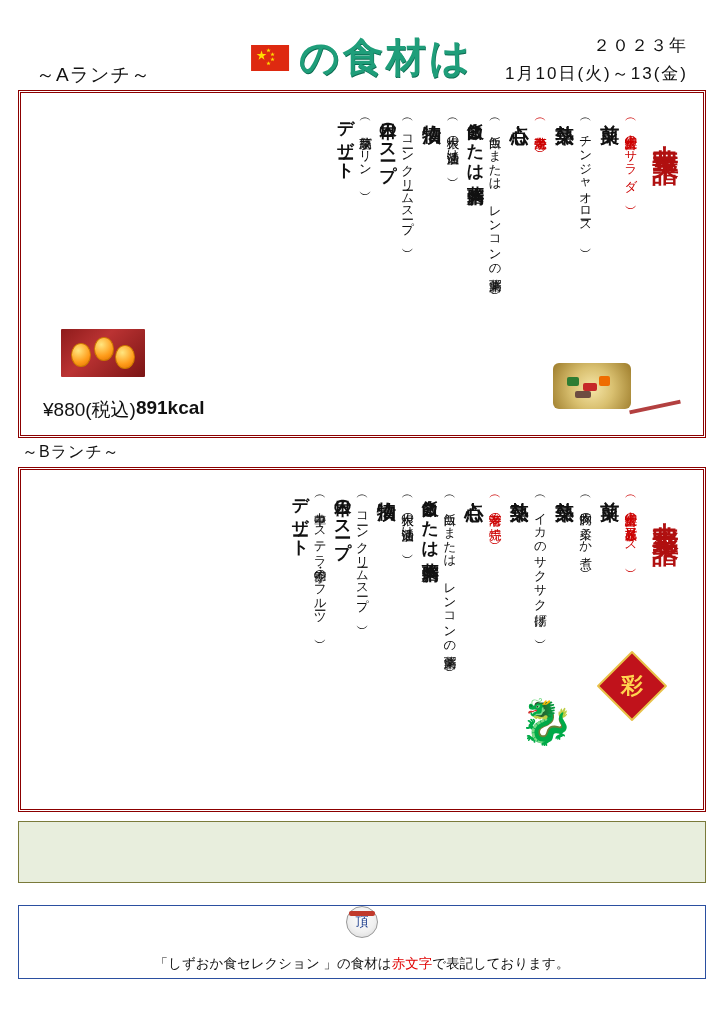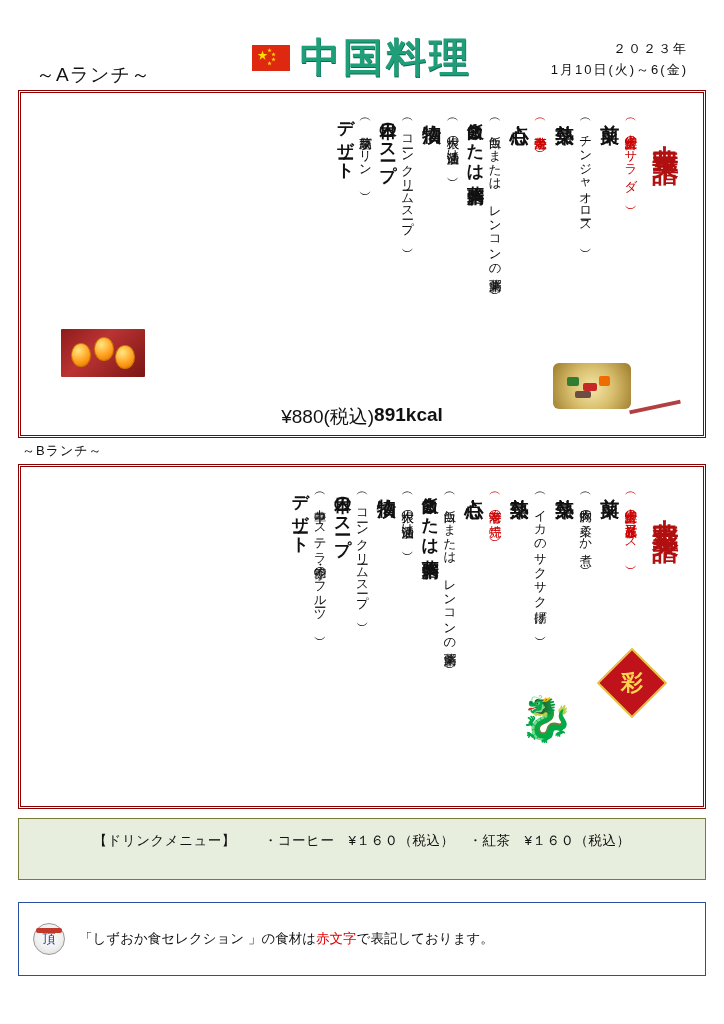--- a/index.html
+++ b/index.html
@@ -77,40 +77,40 @@
     font-size: 40px;
     font-weight: bold;
     color: #1f9e7a;
     letter-spacing: 3px;
     font-family: "Liberation Serif", serif;
     text-shadow: 0.5px 0.5px 0 #0c6b51;
   }
   .date-block {
     position: absolute;
     right: 18px;
-    top: 12px;
+    top: 6px;
     text-align: right;
-    font-size: 13px;
+    font-size: 17px;
     line-height: 1.65;
     font-family: "Liberation Sans", sans-serif;
     letter-spacing: 2px;
   }
 
   
   .menu-box {
     border: 3px double #8b0000;
     box-sizing: border-box;
     position: relative;
     background: #fff;
   }
   .box-a { height: 348px; }
   .box-b { height: 345px; margin-top: 4px; }
 
   .lunch-b-label {
-    font-size: 13px;
+    font-size: 16px;
     letter-spacing: 1px;
     font-family: "Liberation Sans", sans-serif;
     margin: 4px 0 2px 4px;
   }
 
   
   .vcols {
     display: flex;
     flex-direction: row-reverse;
     justify-content: flex-start;
@@ -158,25 +158,25 @@
     margin-right: 1px;
     line-height: 1.3;
   }
   .course-desc.red {
     color: #cc0000;
   }
 
   
   .box-footer {
     position: absolute;
-    bottom: 5px;
+    bottom: 12px;
     left: 0;
     right: 0;
     display: flex;
-    justify-content: center;
+    justify-content: flex-start;
     padding: 0 22px;
     box-sizing: border-box;
     font-family: "Liberation Sans", sans-serif;
   }
   .price {
     font-size: 19px;
     letter-spacing: 0px;
   }
   .kcal {
     font-size: 19px;
@@ -283,23 +283,24 @@
   .drink-line2 { }
 
   
   .note-box {
     margin-top: 22px;
     border: 1px solid #2b4fa0;
     height: 74px;
     box-sizing: border-box;
     display: flex;
     align-items: center;
-    padding: 0 14px;
+    padding: 0 2px;
     gap: 14px;
     font-family: "Liberation Sans", sans-serif;
+    flex-direction: column;
   }
   .note-badge {
     width: 30px;
     height: 30px;
     flex: 0 0 30px;
     border-radius: 50%;
     background: radial-gradient(circle at 50% 40%, #fdfdfd 0%, #f0f0f0 55%, #d5d5d5 100%);
     border: 1px solid #999;
     position: relative;
   }
@@ -336,26 +337,26 @@
     <div class="lunch-a-label">～Aランチ～</div>
 
     <div class="title-wrap">
       <span class="cn-flag">
         <span class="star-big">★</span>
         <span class="star-s s1">★</span>
         <span class="star-s s2">★</span>
         <span class="star-s s3">★</span>
         <span class="star-s s4">★</span>
       </span>
-      <span class="main-title">中国料理</span>
+      <span class="main-title">の食材は</span>
     </div>
 
     <div class="date-block">
       <div>２０２３年</div>
-      <div>1月10日(火)～6(金)</div>
+      <div>1月10日(火)～13(金)</div>
     </div>
   </div>
 
   <div class="menu-box box-a">
     <div class="vcols">
       <div class="menu-heading">中華菜譜</div>
 
       <div class="course">
         <div class="course-name">前菜</div>
         <div class="course-desc red">（ 大々鱒紅富士のサラダ ）</div>
@@ -461,21 +462,20 @@
     <div class="photo photo-b1">
       <span class="dragon">🐉</span>
     </div>
     <div class="photo photo-b2">
       <span>彩</span>
     </div>
 
   </div>
 
   <div class="drink-box">
-    <div>【ドリンクメニュー】　　・コーヒー　¥１６０（税込）　・紅茶　¥１６０（税込）</div>
   </div>
 
   <div class="note-box">
     <div class="note-badge"></div>
     <div class="note-text">
       <div>
         <span>「しずおか食セレクション 」の食材は</span><span class="red">赤文字</span><span>で表記しております。</span>
       </div>
     </div>
   </div>

